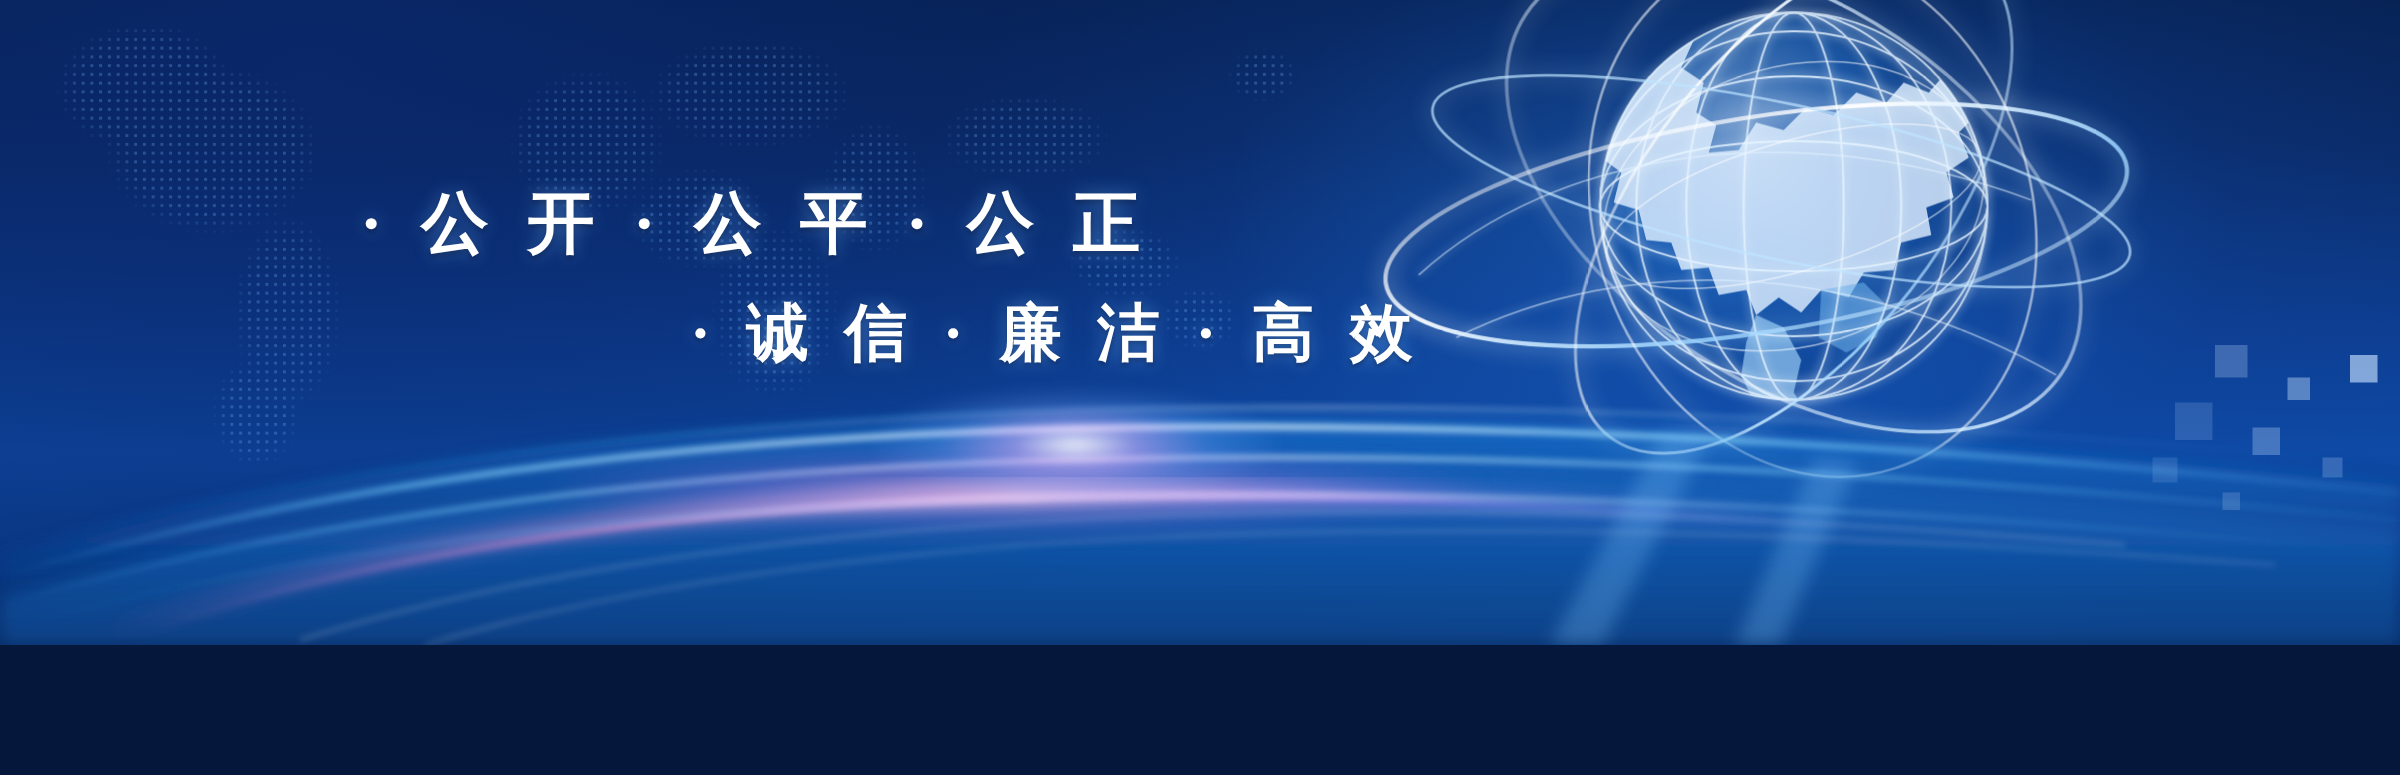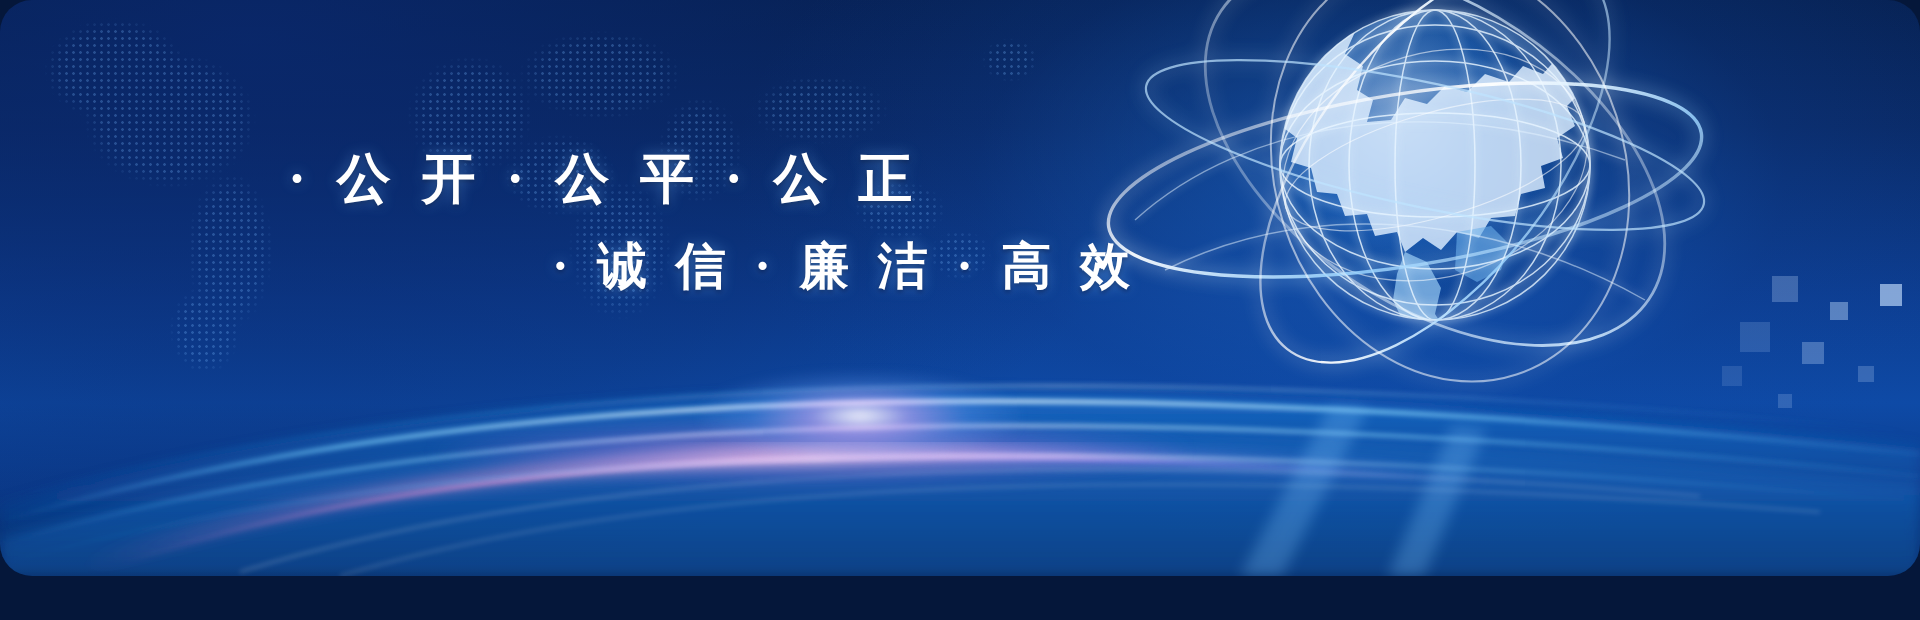--- a/index.html
+++ b/index.html
@@ -1,29 +1,28 @@
 <!DOCTYPE html>
 <html><head>
 <meta charset="utf-8">
 <style>
   * { margin:0; padding:0; box-sizing:border-box; }
   html,body { background:#05173a; }
 
   #banner {
     position:relative;
     width:1920px;
-    height:576px;
+    height:516px;
     overflow:hidden;
     font-family:"Liberation Serif", serif;
     background:
       radial-gradient(ellipse 900px 520px at 1380px 180px, rgba(30,110,210,0.55) 0%, rgba(16,70,160,0.18) 45%, rgba(0,0,0,0) 72%),
       radial-gradient(ellipse 1200px 700px at 250px 40px, rgba(10,40,110,0.75) 0%, rgba(8,34,95,0.25) 55%, rgba(0,0,0,0) 80%),
       linear-gradient(180deg, #072254 0%, #0a2a66 22%, #0d3e92 52%, #0e4aa6 70%, #0b3c8e 85%, #072a66 100%),
       #0a2a63;
-    border-radius: 32px;
   }
 
   
   .map-dots {
     position:absolute;
     top:0; left:0;
     width:1150px; height:430px;
     opacity:0.5;
     background-image:radial-gradient(circle, rgba(120,185,255,0.55) 1.1px, rgba(0,0,0,0) 1.6px);
     background-size:7px 7px;

